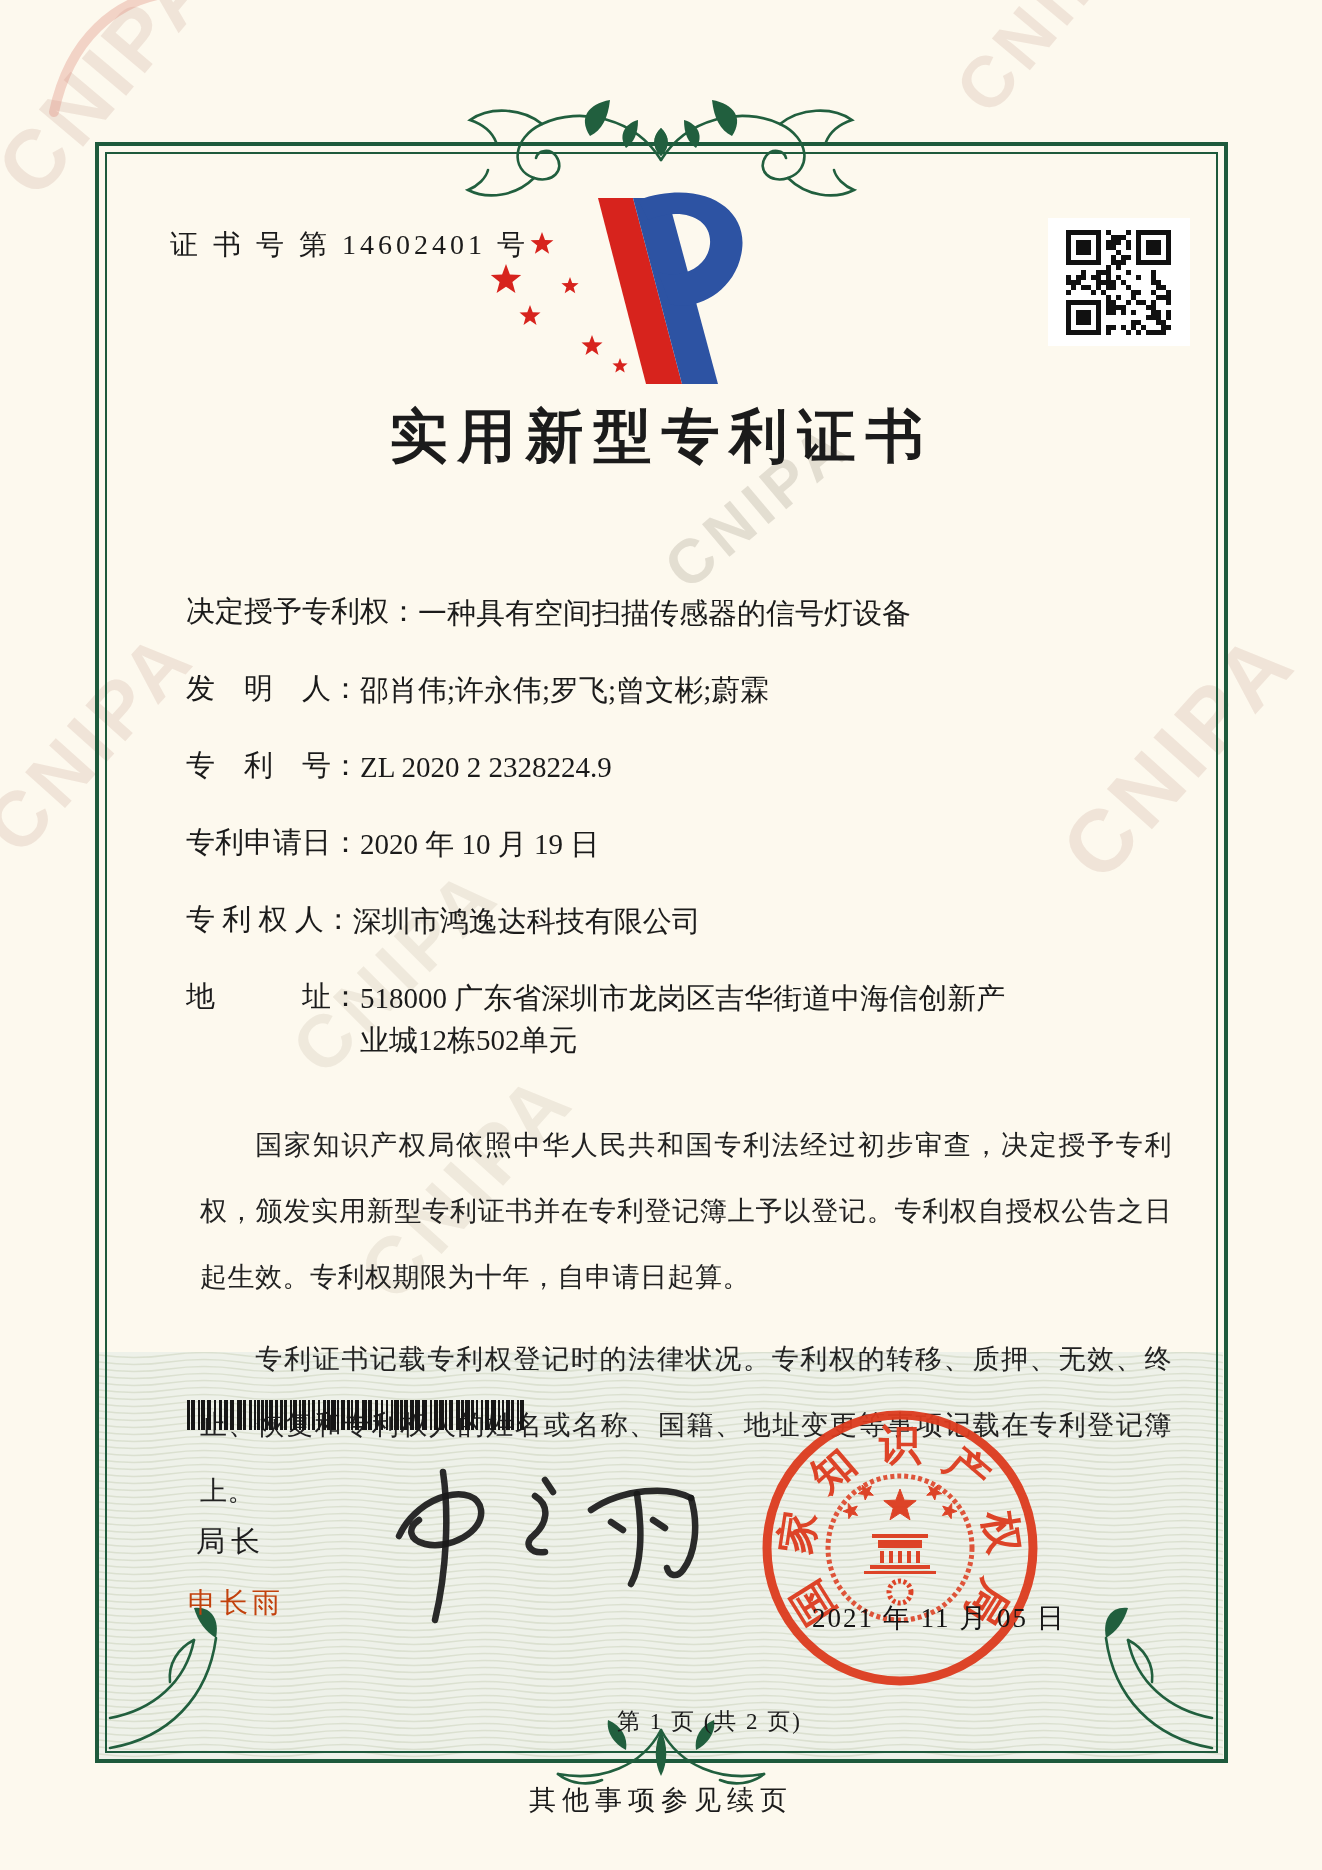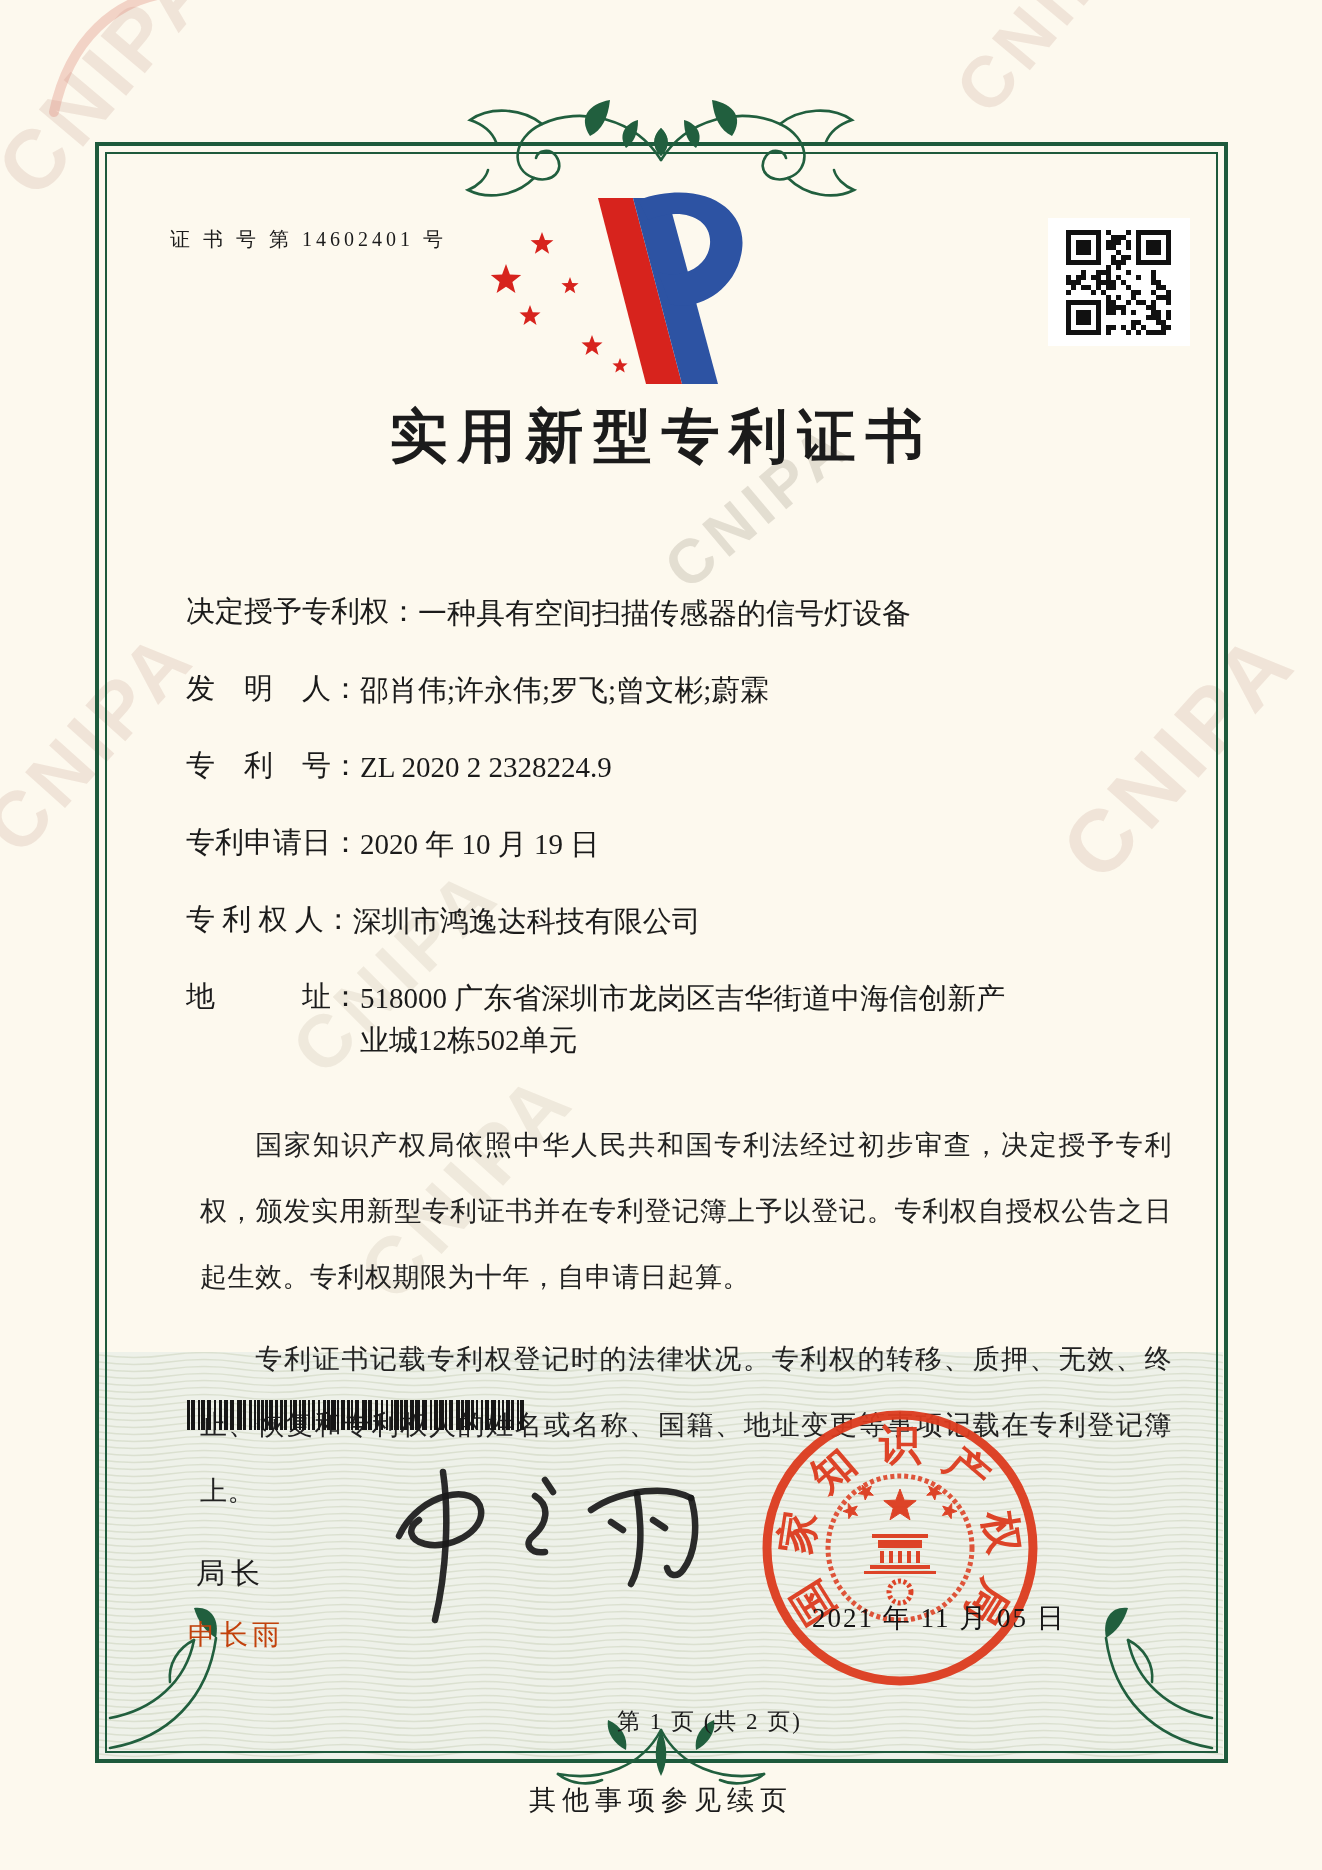--- a/index.html
+++ b/index.html
@@ -1,38 +1,38 @@
 <!DOCTYPE html>
 <html><head>
 <meta charset="utf-8">
 <style>
   html,body{margin:0;padding:0;background:#e8e4da;}
   .serif{font-family:"Liberation Serif","DejaVu Serif",serif;}
-  .sans{font-family:Liberation Serif, serif;margin-top:32px;}
+  .sans{font-family:Liberation Serif, serif;}
   .abs{position:absolute;}
   #page{
     position:relative;width:1322px;height:1870px;margin:0 auto;
     background:#fdf9ee;overflow:hidden;color:#1b1b1b;
   }
   
   .wm{
     position:absolute;z-index:0;font-weight:bold;letter-spacing:6px;
     color:rgba(205,168,152,0.25);transform:rotate(-48deg);
     font-family:"Liberation Sans","DejaVu Sans",sans-serif;pointer-events:none;
   }
   
   #wave-band{position:absolute;left:99px;top:1352px;width:1124px;height:407px;background:#eef1e9;z-index:1;}
   
   #frame-outer{position:absolute;left:95px;top:142px;width:1133px;height:1621px;border:4px solid #1e5a3c;box-sizing:border-box;z-index:3;}
   #frame-inner{position:absolute;left:105px;top:152px;width:1113px;height:1601px;border:2px solid #1e5a3c;box-sizing:border-box;z-index:3;}
   .orn{position:absolute;z-index:4;}
   .orn path{stroke:#215f3e;stroke-width:2.6;fill:none;stroke-linecap:round;}
   .orn path.fill{fill:#215f3e;stroke:none;}
   
-  #cert-no{left:170px;top:226px;font-size:20px;letter-spacing:4px;z-index:4;}
+  #cert-no{left:170px;top:226px;font-size:28px;letter-spacing:4px;z-index:4;}
   #logo{left:470px;top:188px;z-index:4;}
   #qr-patch{left:1048px;top:218px;width:142px;height:128px;background:#ffffff;z-index:4;}
   #title{left:95px;top:398px;width:1133px;text-align:center;font-size:58px;font-weight:700;letter-spacing:10px;z-index:4;}
   
   .field{position:absolute;left:186px;font-size:29px;z-index:4;}
   .field .lab{display:inline-block;white-space:pre;}
   .field .val{display:inline-block;vertical-align:top;max-width:672px;line-height:42px;}
   
   #paras{left:184px;top:1096px;width:1004px;z-index:4;}
   #paras p{margin:16px;font-size:27px;line-height:66px;text-indent:2.05em;text-align:justify;letter-spacing:.5px;color:#222;}

